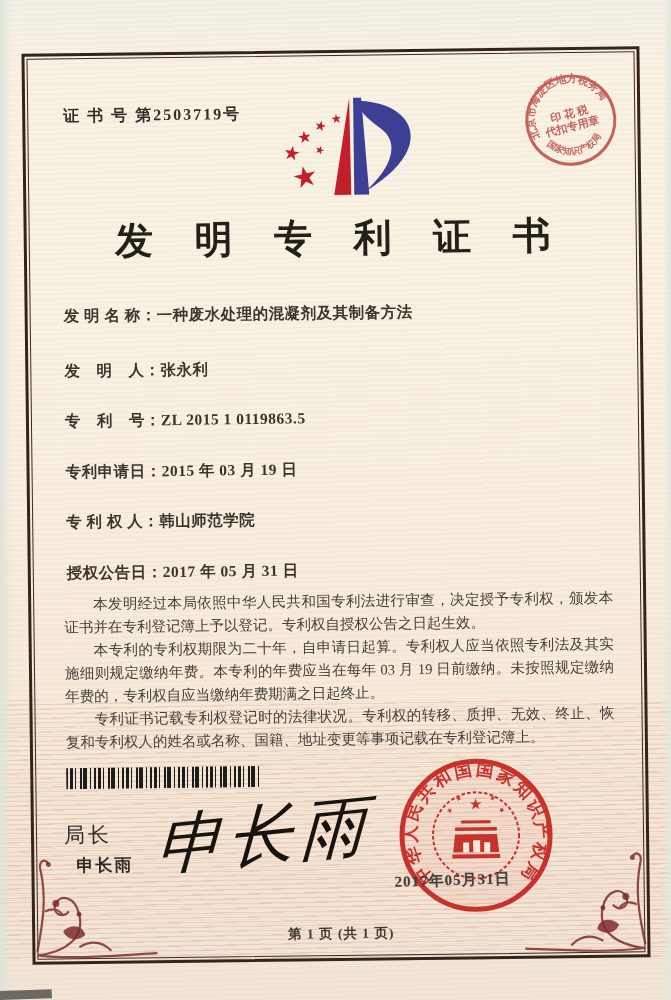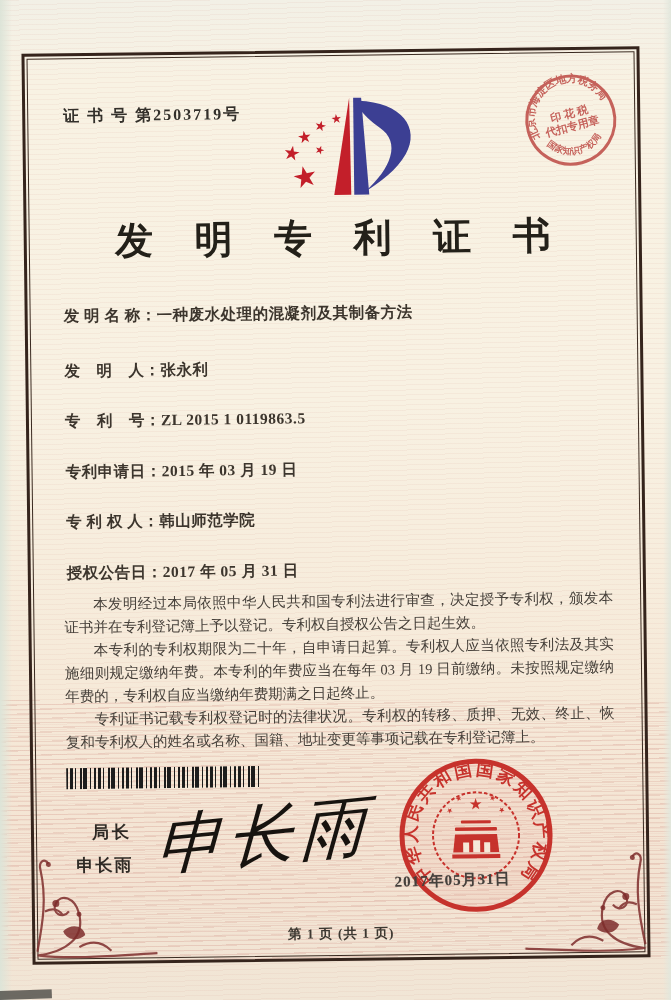--- a/index.html
+++ b/index.html
@@ -63,21 +63,21 @@
     position:absolute;left:33px;top:712px;width:193px;height:21px;
     background:repeating-linear-gradient(90deg,
       #1c1c1c 0 2px, transparent 2px 4px,
       #1c1c1c 4px 7px, transparent 7px 9px,
       #1c1c1c 9px 10px, transparent 10px 14px,
       #1c1c1c 14px 16px, transparent 16px 17px,
       #1c1c1c 17px 21px, transparent 21px 24px,
       #1c1c1c 24px 25px, transparent 25px 28px);
   }
 
-  .signer{position:absolute;left:58px;top:765px;font-size:17px;font-weight:700;color:#2f2a25;letter-spacing:3px;}
+  .signer{position:absolute;left:30px;top:765px;font-size:21px;font-weight:400;color:#2f2a25;letter-spacing:3px;}
   .signer2{position:absolute;left:42px;top:798px;font-size:17px;font-weight:600;color:#2f2a25;letter-spacing:2px;}
   .sig-script{position:absolute;left:120px;top:722px;}
 
   .cnipa-seal{position:absolute;left:363px;top:705px;}
   .seal-date{
     position:absolute;left:360px;top:819px;width:170px;
     font-size:15px;color:#45403c;letter-spacing:1px;transform:rotate(-1deg);
     font-weight:600;text-shadow:0 0 1px rgba(70,60,60,.4);
   }
   .footer{

